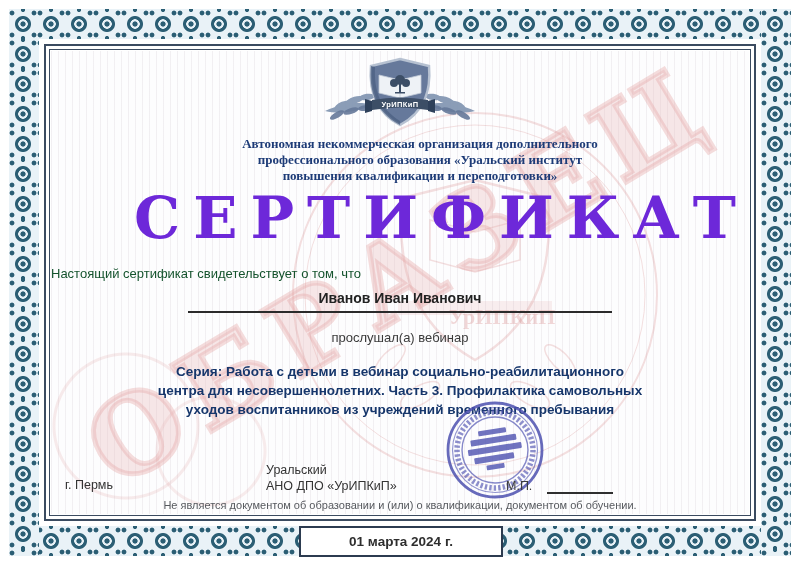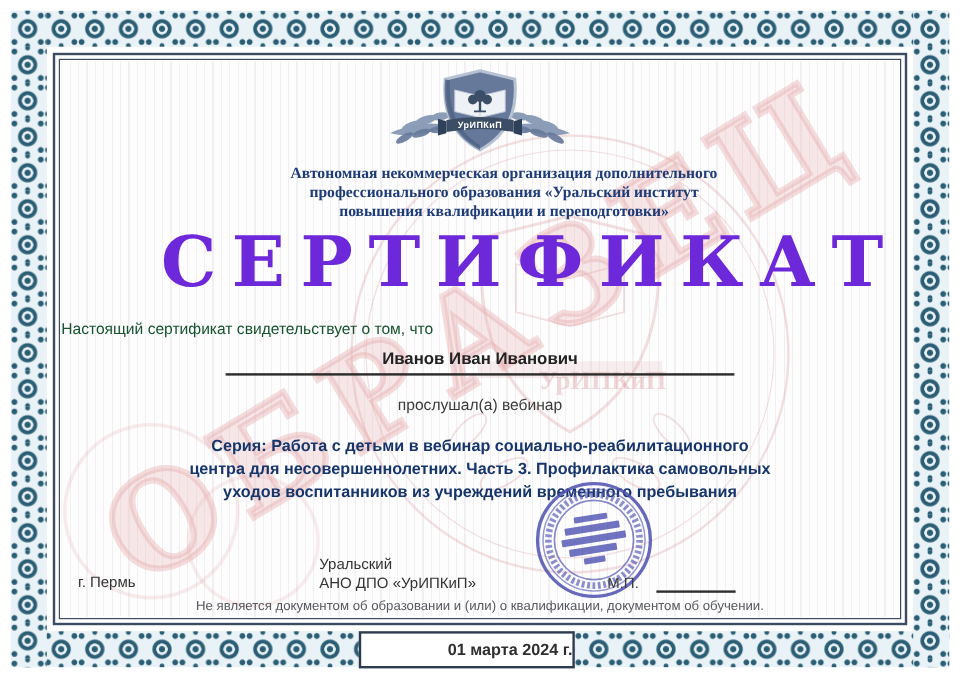--- a/index.html
+++ b/index.html
@@ -73,23 +73,23 @@
   .stamp { position:absolute; left:394px; top:349px; width:100px; height:100px; }
 
   .director { position:absolute; left:215px; top:411px; font-size:12.5px; line-height:16px; color:#333; }
   .city     { position:absolute; left:14px;  top:427px; font-size:12.5px; color:#333; }
   .mp       { position:absolute; left:455px; top:428px; font-size:12.5px; color:#3c3c3c; }
   .sig-line { position:absolute; left:496px; top:441px; width:66px; border-bottom:2px solid #2f2f2f; height:1px; }
 
   .disclaimer { position:absolute; left:0; right:0; top:448px; text-align:center; font-size:11px; color:#56595e; }
 
   .date-box {
-    position:absolute; left:299px; top:526px; width:180px; height:31px;
+    position:absolute; left:299px; top:526px; width:204px; height:31px;
     background:#ffffff; border:2px solid #2c3b50;
-    display:flex; align-items:center; justify-content:flex-end;
+    display:flex; align-items:center; justify-content:center;
     font-size:13.5px; font-weight:bold; color:#2e2e2e;
   }
 </style>
 </head>
 <body>
 
 <div class="page">
 
   <div class="band band-top"></div>
   <div class="band band-bottom"></div>

